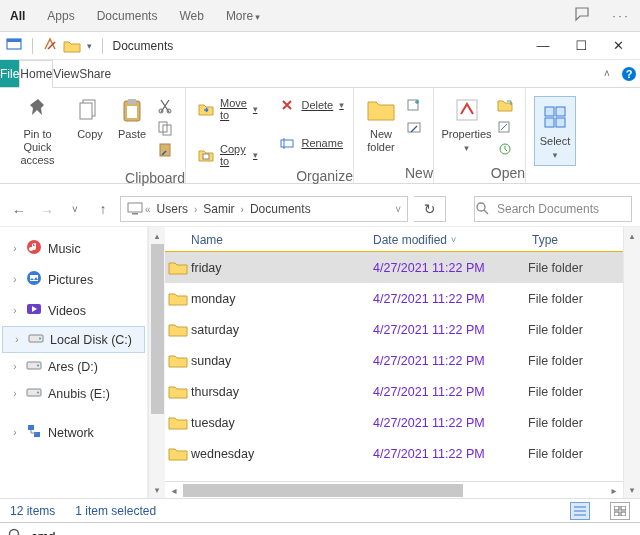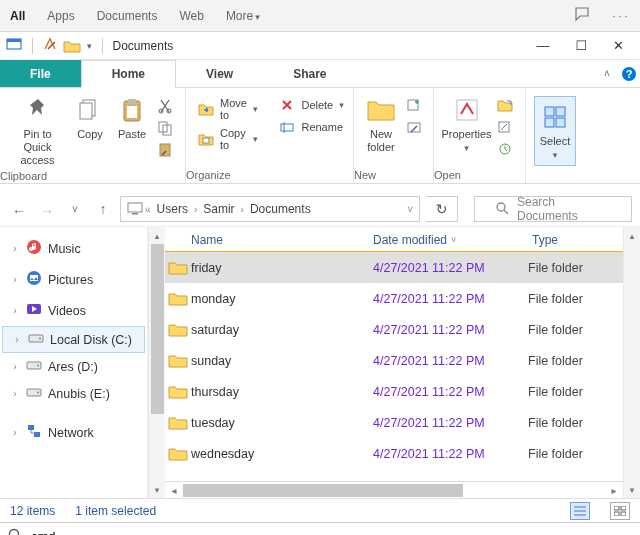--- a/index.html
+++ b/index.html
@@ -16,52 +16,52 @@
 .titlebar { height: 28px; display: flex; align-items: center; padding: 0 6px; background: #fff; border-bottom: 1px solid #e5e5e5; }
 .titlebar .qat { display: flex; align-items: center; gap: 6px; }
 .titlebar .foldericon svg { vertical-align: middle; }
 .titlebar .divider { width:1px; height:16px; background:#ccc; margin:0 4px;}
 .titlebar .title { margin-left: 6px; font-size: 12px; color: #333; }
 .titlebar .winctrls { margin-left: auto; display: flex; gap: 26px; padding-right: 10px; }
 .titlebar .winctrls span { font-size: 13px; color: #333; cursor: default; }
 
 
 .tabs { height: 28px; display: flex; align-items: stretch; border-bottom: 1px solid #dadada; background: #fff; }
-.tab { padding: 0 30px; display: flex; align-items: center; font-size: 12px; color: #444; cursor: default; font-weight: bold; }
+.tab { padding: 0 0; display: flex; align-items: center; font-size: 12px; color: #444; cursor: default; }
 .tab.file { background: #1a9e9a; color: #fff; }
 .tab.active { border: 1px solid #dadada; border-bottom: 1px solid #fff; background: #fff; margin-bottom: -1px; }
 .tabs .tabspacer { flex: 1; }
 .tabs .collapse { width: 22px; display: flex; align-items: center; justify-content: center; color: #666; font-size: 10px; }
 .tabs .help { width:22px; display:flex; align-items:center; justify-content:center; }
 .tabs .help svg circle { fill:#0078d7; }
 
 
 .ribbon { height: 96px; background: #fff; border-bottom: 1px solid #dadada; display: flex; }
 .group { border-right: 1px solid #e5e5e5; display: flex; flex-direction: column; }
 .group .buttons { flex: 1; display: flex; align-items: flex-start; padding: 4px 8px 0 8px; gap: 4px; }
-.group .label { text-align: left; font-size: 11px; color: #666; padding-bottom: 2px; }
+.group .label { text-align: right; font-size: 14px; color: #666; padding-bottom: 2px; }
 .rbtn { display: flex; flex-direction: column; align-items: center; justify-content: flex-start; padding: 2px 4px; font-size: 11px; color: #444; text-align: center; line-height: 1.2; gap: 2px; min-width: 38px; }
 .rbtn .ic { width: 32px; height: 32px; display: flex; align-items: center; justify-content: center; }
-.smallstack { display: flex; flex-direction: column; gap: 4px; padding-top: 4px; }
+.smallstack { display: flex; flex-direction: column; gap: 20px; padding-top: 4px; text-decoration: underline; }
 .smallbtn { display: flex; align-items: center; gap: 6px; font-size: 11px; color: #444; padding: 1px 4px; }
 .smallbtn .ic { width: 16px; height: 16px; display:flex; align-items:center; justify-content:center; }
 .smallicons { display:flex; flex-direction:column; gap:6px; padding:6px 4px 0 2px; }
 .smallicons .ic { width:16px; height:16px; color:#666; }
 .group.select .rbtn { border:1px solid #9ec1e8; background:#e6f2fb; padding:4px 8px; }
 
 
 .navrow { height: 34px; display: flex; align-items: center; padding: 4px 8px; gap: 6px; background: #fff; margin-top:8px; }
 .navbtn { width: 22px; height: 22px; display: flex; align-items: center; justify-content: center; color: #666; font-size: 14px; }
 .navbtn.disabled { color: #bbb; }
 .addressbox { flex: 1; height: 26px; border: 1px solid #ccc; display: flex; align-items: center; padding: 0 6px; gap: 2px; font-size: 12px; color: #444; }
 .addressbox .crumb { padding: 0 4px; }
 .addressbox .chev { color: #888; font-size: 10px; }
 .addressbox .spacer { flex:1; }
 .refreshwrap { width:32px; height:26px; border:1px solid #ccc; border-left:none; display:flex; align-items:center; justify-content:center; color:#555; font-size:14px; }
-.searchbox { width: 158px; height: 26px; border: 1px solid #ccc; display: flex; align-items: center; padding: 0 20px; gap: 8px; color: #888; margin-left:10px; }
+.searchbox { width: 158px; height: 26px; border: 1px solid #ccc; display: flex; align-items: center; padding: 0 0; gap: 8px; color: #888; margin-left:22px; }
 
 
 .main { display: flex; height: 272px; border-top: 1px solid #eee; }
 .sidebar { width: 148px; border-right: 1px solid #eee; overflow-y: auto; padding-top: 6px; position: relative; }
 .sbitem { display: flex; align-items: center; gap: 6px; padding: 6px 6px 6px 10px; font-size: 12.5px; color: #333; }
 .sbitem .arrow { color:#888; width:10px; text-align:center; font-size:10px; }
 .sbitem.selected { background:#eef4fb; border:1px solid #b8d5f2; margin:0 2px; padding:5px 5px 5px 9px; }
 .sbsep { height:10px; }
 
 .filearea { flex:1; display:flex; flex-direction:column; position:relative; }

